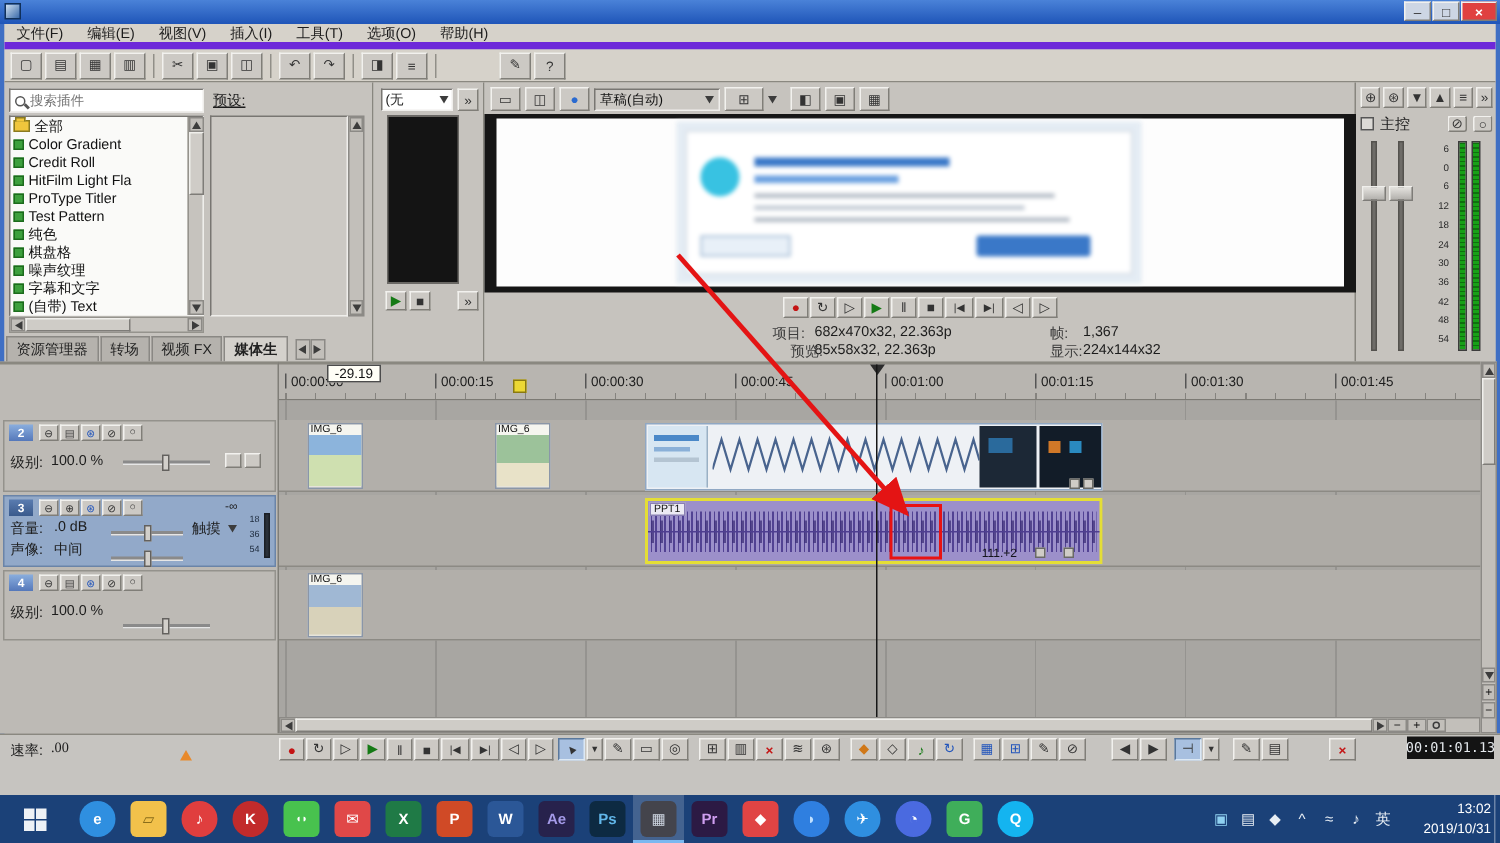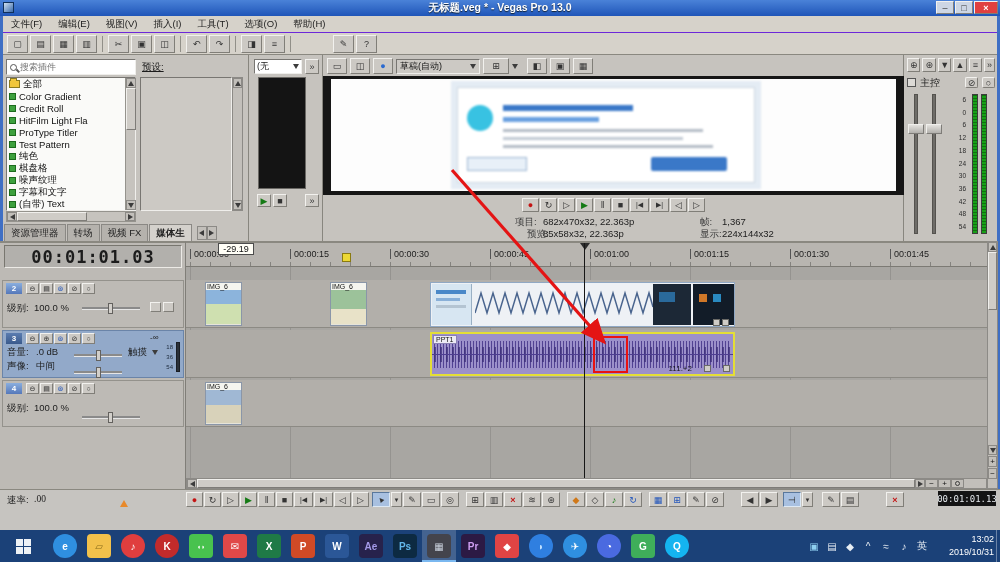--- a/index.html
+++ b/index.html
@@ -45,31 +45,30 @@
   .winlogo div{background:#eef2f6;}
   .blurwrap{filter:blur(1.3px);}
 </style>
 </head>
 <body>
 
 <div id="app">
 
   <div class="a" style="left:0;top:0;width:1000px;height:16px;background:linear-gradient(#4a82d8,#1f55b8);"></div>
   <div class="a" style="left:3px;top:2px;width:11px;height:11px;background:linear-gradient(135deg,#cfe0f0,#3a6aaa);border:1px solid #10305a;"></div>
-  <div class="a" style="left:0;top:1px;width:1000px;text-align:center;color:#fff;font-size:10.5px;font-weight:bold;text-shadow:0 1px 1px #123;">无标题.veg * - Vegas Pro 13.0</div>
   <div class="a r" style="right:2px;top:1px;gap:1px;">
     <div class="btn" style="width:18px;height:13px;background:#cdd6e4;">–</div>
     <div class="btn" style="width:18px;height:13px;background:#cdd6e4;">□</div>
     <div class="btn" style="width:24px;height:13px;background:#e04040;color:#fff;font-weight:bold;">×</div>
   </div>
 
   <div class="a" style="left:0;top:16px;width:3px;height:496px;background:#3f6fc4;"></div>
   <div class="a" style="left:997px;top:16px;width:3px;height:496px;background:#3f6fc4;"></div>
 
-  <div class="a r" style="left:3px;top:16px;width:994px;height:17px;background:#d6d2ca;border-bottom:1px solid #6d28d9;">
+  <div class="a r" style="left:3px;top:16px;width:994px;height:17px;background:#d6d2ca;border-bottom:5px solid #6d28d9;">
     <span class="lbl" style="padding:0 8px;">文件(F)</span>
     <span class="lbl" style="padding:0 8px;">编辑(E)</span>
     <span class="lbl" style="padding:0 8px;">视图(V)</span>
     <span class="lbl" style="padding:0 8px;">插入(I)</span>
     <span class="lbl" style="padding:0 8px;">工具(T)</span>
     <span class="lbl" style="padding:0 8px;">选项(O)</span>
     <span class="lbl" style="padding:0 8px;">帮助(H)</span>
   </div>
 
   <div class="a r" style="left:3px;top:33px;width:994px;height:22px;background:#d6d2ca;border-bottom:1px solid #8a8880;gap:2px;padding-left:4px;">
@@ -301,21 +300,20 @@
       <span>48</span>
       <span>54</span>
     </div>
 
     <div class="a" style="left:972px;top:94px;width:6px;height:140px;border:1px solid #3c3c3c;background:repeating-linear-gradient(to top,#17a017 0 2px,#0e700e 2px 3px);"></div>
     <div class="a" style="left:981px;top:94px;width:6px;height:140px;border:1px solid #3c3c3c;background:repeating-linear-gradient(to top,#17a017 0 2px,#0e700e 2px 3px);"></div>
   </div>
 
   <div>
     <div class="a" style="left:0;top:241px;width:186px;height:248px;background:#bdbab5;border-right:1px solid #807e78;border-top:2px solid #8a8880;"></div>
-    <div class="a mono" style="left:4px;top:245px;width:178px;height:23px;background:#b2b0ac;border:1px solid;border-color:#78766f #eceae6 #eceae6 #78766f;font-size:17px;font-weight:bold;color:#1c1c1c;display:flex;align-items:center;justify-content:center;letter-spacing:1px;">00:01:01.03</div>
 
     <div class="a" style="left:186px;top:241px;width:801px;height:26px;background:#b8b5b0;border-top:2px solid #8a8880;border-bottom:1px solid #7c7a74;"></div>
     <div class="a" style="left:190px;top:262px;width:797px;height:4px;background:repeating-linear-gradient(to right,rgba(0,0,0,.28) 0 1px,transparent 1px 20px);"></div>
     <span class="a lbl" style="left:190px;top:249px;font-size:9px;border-left:1px solid #555;padding-left:3px;">00:00:00</span>
     <span class="a lbl" style="left:290px;top:249px;font-size:9px;border-left:1px solid #555;padding-left:3px;">00:00:15</span>
     <span class="a lbl" style="left:390px;top:249px;font-size:9px;border-left:1px solid #555;padding-left:3px;">00:00:30</span>
     <span class="a lbl" style="left:490px;top:249px;font-size:9px;border-left:1px solid #555;padding-left:3px;">00:00:45</span>
     <span class="a lbl" style="left:590px;top:249px;font-size:9px;border-left:1px solid #555;padding-left:3px;">00:01:00</span>
     <span class="a lbl" style="left:690px;top:249px;font-size:9px;border-left:1px solid #555;padding-left:3px;">00:01:15</span>
     <span class="a lbl" style="left:790px;top:249px;font-size:9px;border-left:1px solid #555;padding-left:3px;">00:01:30</span>
@@ -423,21 +421,21 @@
       </div>
       <div style="position:absolute;left:282px;top:36px;width:7px;height:7px;background:#cfccc7;border:1px solid #6a6a66;"></div>
       <div style="position:absolute;left:291px;top:36px;width:7px;height:7px;background:#cfccc7;border:1px solid #6a6a66;"></div>
     </div>
 
     <div class="a" style="left:430px;top:332px;width:305px;height:44px;background:#9c90ca;border:2px solid #e4de36;">
       <div class="wavebed" style="left:2px;top:7px;width:297px;height:27px;"></div>
       <div class="wavebed2" style="left:2px;top:13px;width:297px;height:15px;"></div>
       <div style="position:absolute;left:0;top:20px;width:100%;height:1px;background:#4e3e90;"></div>
       <div style="position:absolute;left:1px;top:1px;font-size:7px;background:#eceaf4;padding:0 2px;border:1px solid #8a80b4;">PPT1</div>
-      <div class="r" style="position:absolute;right:3px;bottom:1px;gap:12px;">
+      <div class="r" style="position:absolute;right:17px;bottom:1px;gap:12px;">
         <span style="font-size:8px;color:#14141c;">111.+2</span>
         <span style="width:7px;height:7px;background:#cfccc7;border:1px solid #6a6a66;display:inline-block;"></span>
         <span style="width:7px;height:7px;background:#cfccc7;border:1px solid #6a6a66;display:inline-block;"></span>
       </div>
     </div>
     <div class="a" style="left:593px;top:336px;width:35px;height:37px;border:2px solid #e81212;z-index:45;"></div>
 
     <div class="a" style="left:205px;top:382px;width:37px;height:43px;background:#e6e4da;border:1px solid #8a96a8;overflow:hidden;">
       <div style="font-size:7px;background:rgba(245,245,240,.95);padding:0 1px;">IMG_6</div>
       <div style="width:100%;height:33px;background:linear-gradient(#a0b8d4 0 45%,#d8d2ba 45% 100%);"></div>

